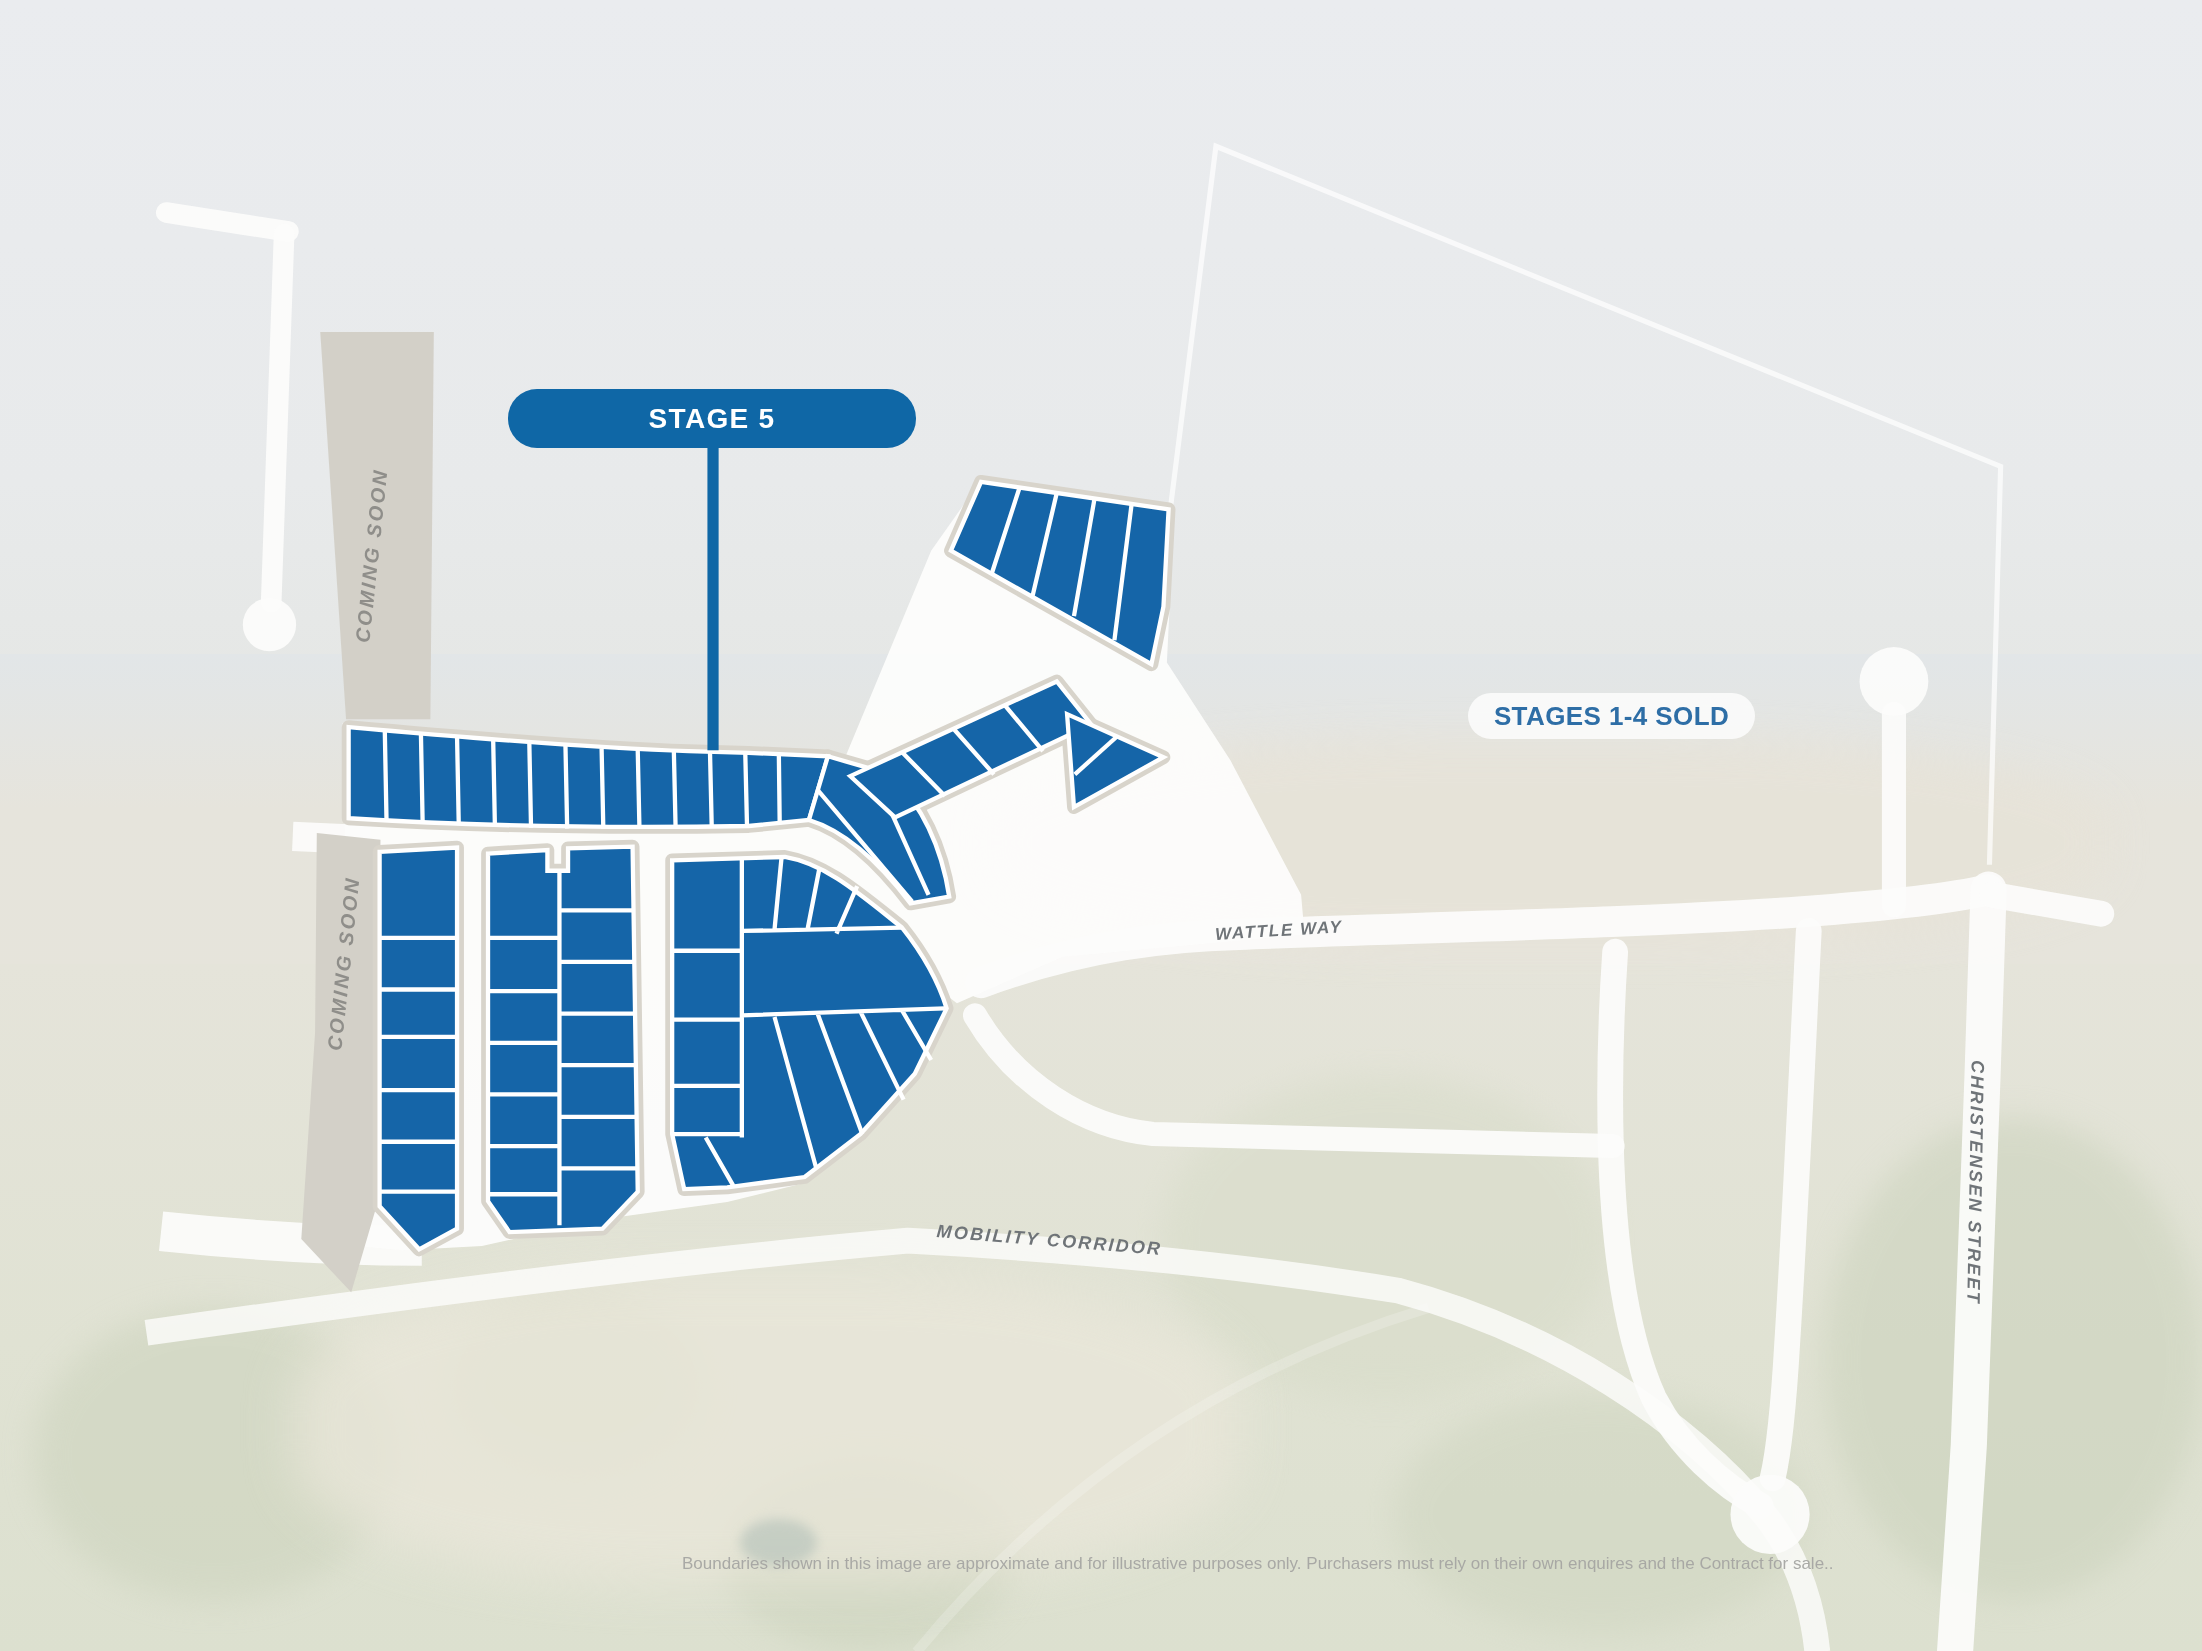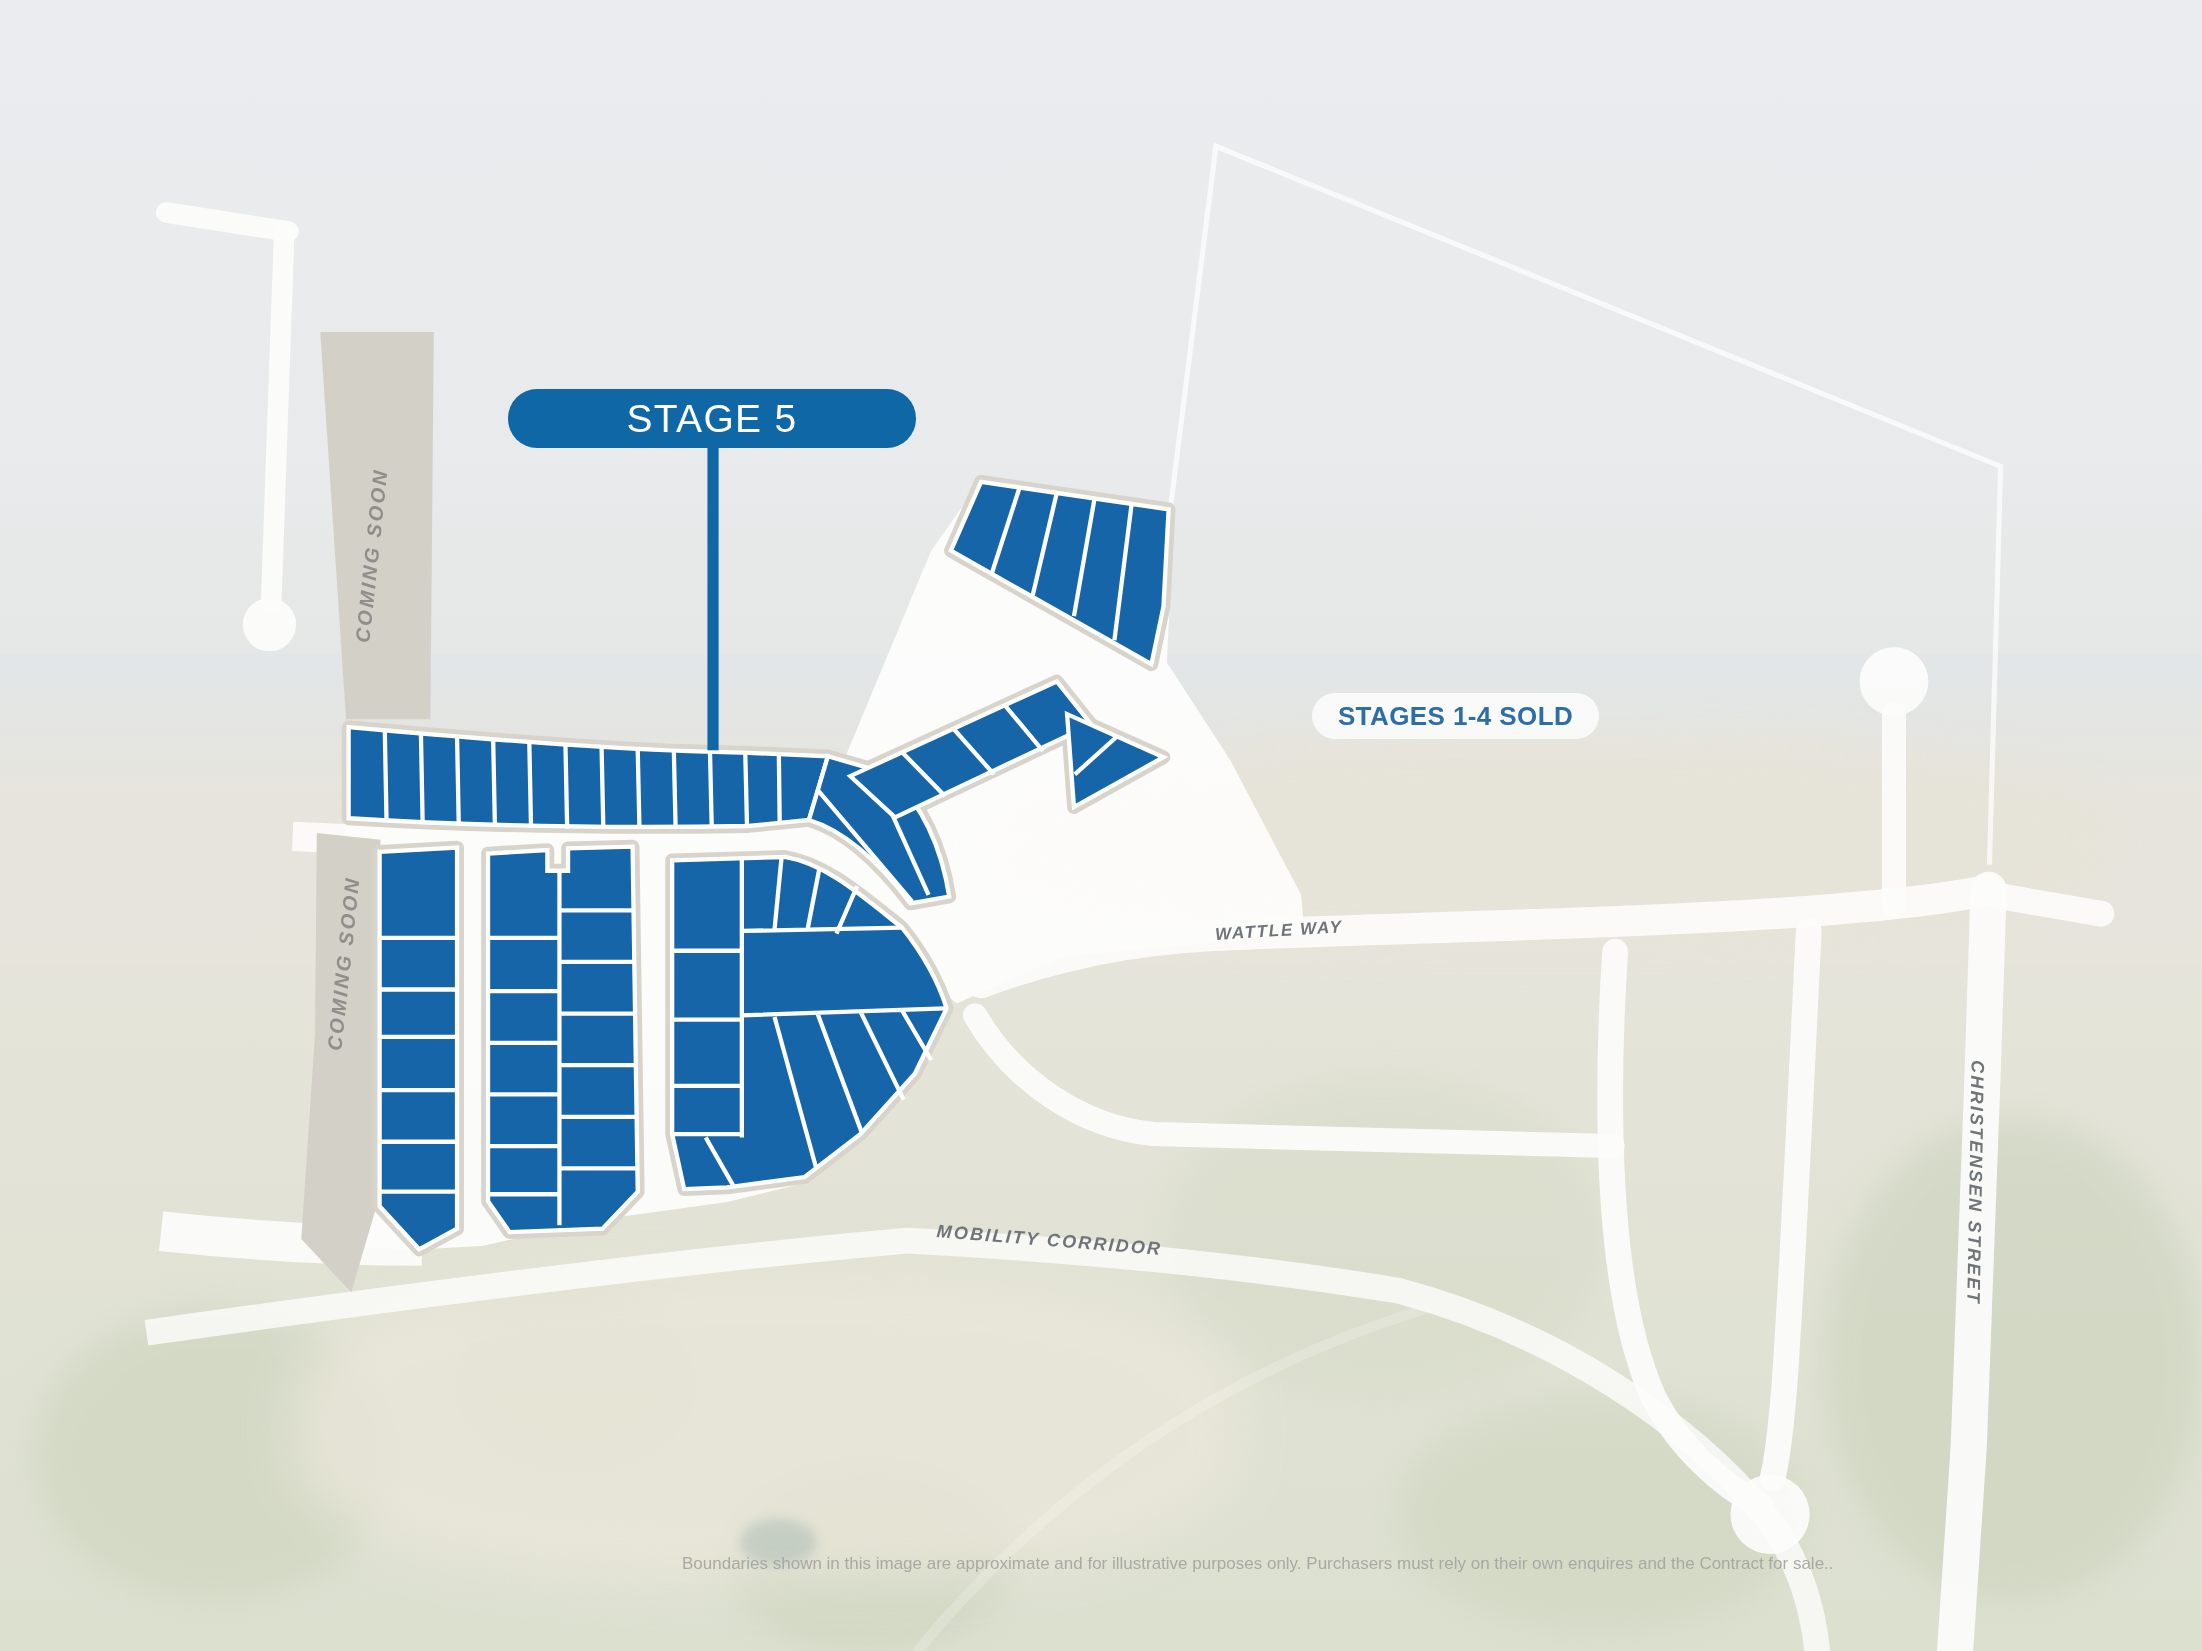--- a/index.html
+++ b/index.html
@@ -20,22 +20,22 @@
   .b5{left:1824px;top:1118px;width:379px;height:482px;background:#c8d0b9;opacity:.5;}
   .b6{left:1394px;top:1394px;width:413px;height:241px;background:#ccd3bd;opacity:.45;}
   .b7{left:293px;top:1273px;width:946px;height:310px;background:#eae7da;opacity:.75;filter:blur(24px);border-radius:40%;}
   .b8{left:989px;top:740px;width:1118px;height:206px;background:#e7e3d8;opacity:.8;filter:blur(19px);border-radius:40%;}
   .b9{left:740px;top:1519px;width:77px;height:47px;background:#aebdb6;opacity:.55;filter:blur(5.2px);}
   svg{position:absolute;left:0;top:0;}
   
   .lbl{position:absolute;white-space:nowrap;}
   .pill-stage{left:508px;top:389px;width:408px;height:59px;background:#0f67a6;
     border-radius:29px;display:flex;align-items:center;justify-content:center;
-    color:#ffffff;font-size:39px;font-weight:normal;letter-spacing:1.3px;}
-  .pill-sold{left:1312px;top:693px;width:287px;height:46px;background:rgba(255,255,255,0.78);
+    color:#ffffff;font-size:28px;font-weight:bold;letter-spacing:1.3px;}
+  .pill-sold{left:1468px;top:693px;width:287px;height:46px;background:rgba(255,255,255,0.78);
     border-radius:23px;display:flex;align-items:center;justify-content:center;
     color:#2e6ea6;font-size:26px;font-weight:bold;letter-spacing:0.4px;}
   .street{color:#6f7478;font-weight:bold;font-style:italic;text-align:center;}
   .wattle{left:1150px;top:921px;width:258px;font-size:17px;letter-spacing:1.7px;transform:rotate(-3.5deg);}
   .mobility{left:899px;top:1230px;width:301px;font-size:18px;letter-spacing:2.2px;transform:rotate(4.5deg);}
   .christensen{left:1833px;top:1172px;width:284px;font-size:18px;letter-spacing:2.2px;transform:rotate(91deg);}
   .soon{color:#8f8e8a;font-weight:bold;font-style:italic;font-size:20px;letter-spacing:2.6px;
         width:258px;text-align:center;}
   .soon-top{left:243px;top:544px;transform:rotate(-84deg);}
   .soon-bottom{left:215px;top:952px;transform:rotate(-84deg);}

